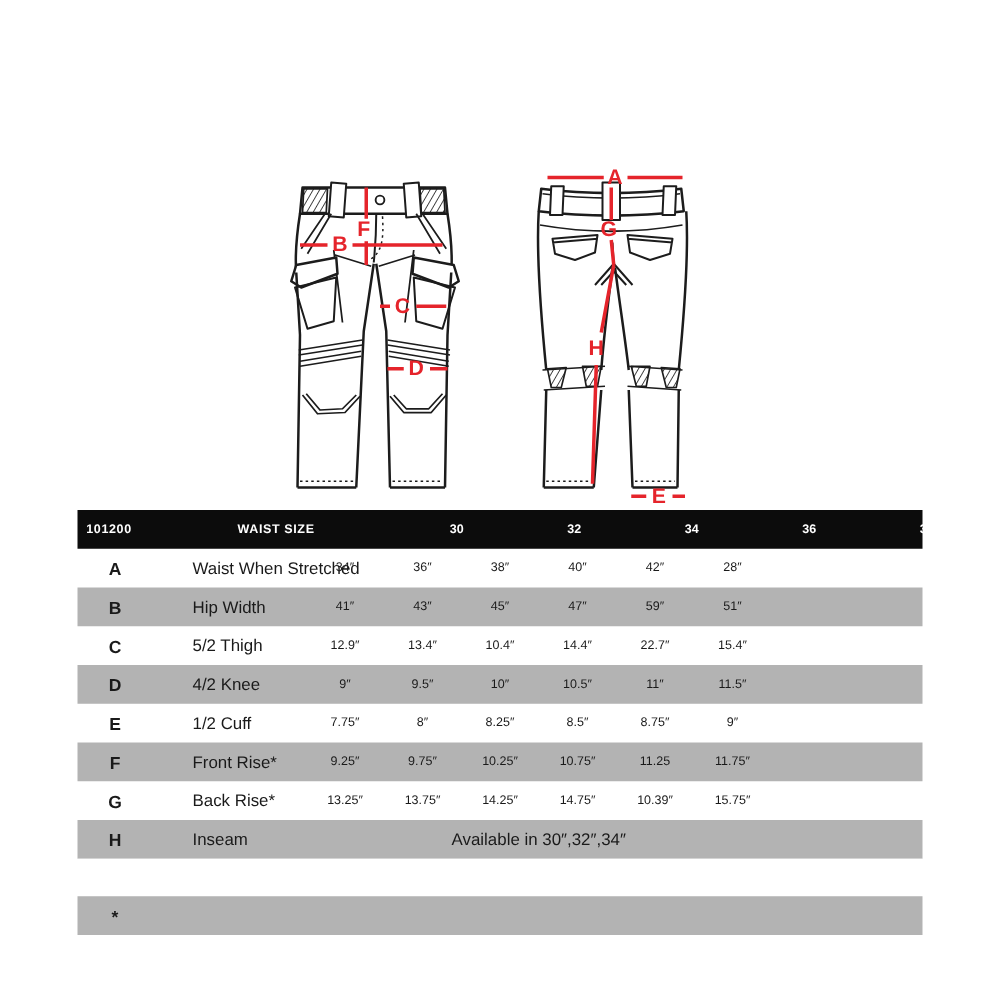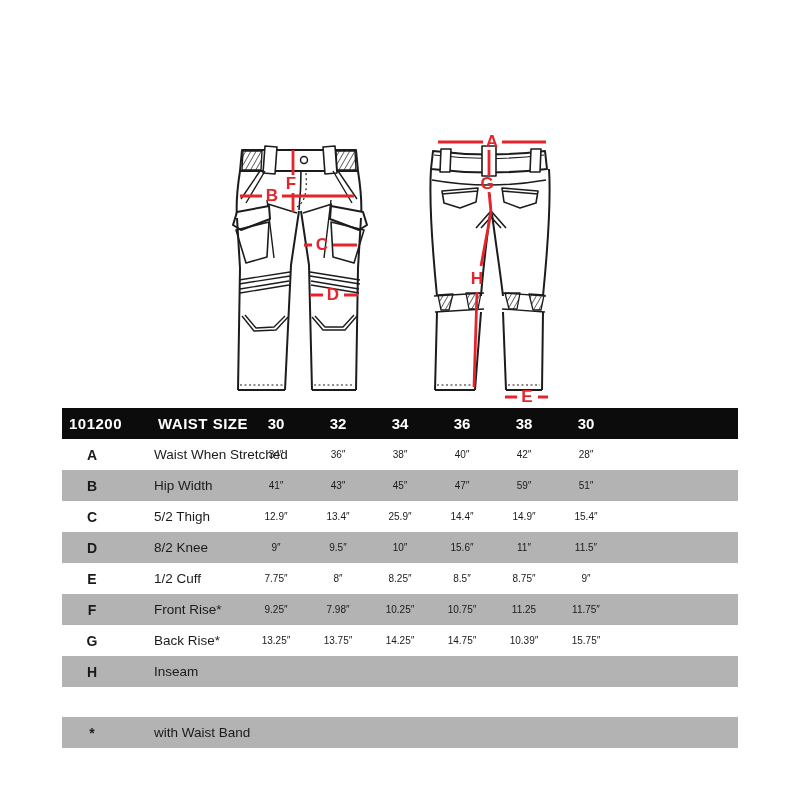--- a/index.html
+++ b/index.html
@@ -4,25 +4,25 @@
 <style>
   html,body{margin:0;padding:0;background:#ffffff;}
   .page{position:relative;width:800px;height:800px;background:#fff;overflow:hidden;
         font-family:"Liberation Sans",sans-serif;color:#1a1a1a;}
   .diagram{position:absolute;left:0;top:0;width:800px;height:410px;}
   .diagram text{font-family:"Liberation Sans",sans-serif;font-weight:bold;
                 font-size:17px;text-anchor:middle;}
   .table-wrap{position:absolute;left:62px;top:408px;width:676px;}
   .row{display:grid;grid-template-columns:60px 123px repeat(6,62px) 1fr;
        align-items:center;height:31px;}
-  .thead{font-weight:bold;font-size:15px;}
+  .thead{font-weight:bold;font-size:10px;gap:32px;}
   .cell{white-space:nowrap;}
   .cell.code{padding-left:7px;letter-spacing:.5px;}
   .cell.hlabel{padding-left:36px;letter-spacing:.5px;}
-  .cell.size{text-align:center;}
+  .cell.size{text-align:right;}
   .cell.letter{text-align:center;font-weight:bold;font-size:14px;}
   .cell.label{padding-left:32px;font-size:13.5px;}
   .cell.val{text-align:center;font-size:10px;}
   .cell.span{grid-column:3 / span 6;text-align:center;font-size:13.5px;}
   .spacer{height:30px;background:#fff;}
   .foot .cell.label{grid-column:2 / span 7;}
 </style>
 </head>
 <body>
 
@@ -143,66 +143,66 @@
           <div class="cell val">43″</div>
           <div class="cell val">45″</div>
           <div class="cell val">47″</div>
           <div class="cell val">59″</div>
           <div class="cell val">51″</div>
         </div><div class="row body">
           <div class="cell letter">C</div>
           <div class="cell label">5/2 Thigh</div>
           <div class="cell val">12.9″</div>
           <div class="cell val">13.4″</div>
-          <div class="cell val">25.9″</div>
+          <div class="cell val">10.4″</div>
           <div class="cell val">14.4″</div>
-          <div class="cell val">14.9″</div>
+          <div class="cell val">22.7″</div>
           <div class="cell val">15.4″</div>
         </div><div class="row body" style="background: rgb(179, 179, 179);">
           <div class="cell letter">D</div>
-          <div class="cell label">8/2 Knee</div>
+          <div class="cell label">4/2 Knee</div>
           <div class="cell val">9″</div>
           <div class="cell val">9.5″</div>
           <div class="cell val">10″</div>
-          <div class="cell val">15.6″</div>
+          <div class="cell val">10.5″</div>
           <div class="cell val">11″</div>
           <div class="cell val">11.5″</div>
         </div><div class="row body">
           <div class="cell letter">E</div>
           <div class="cell label">1/2 Cuff</div>
           <div class="cell val">7.75″</div>
           <div class="cell val">8″</div>
           <div class="cell val">8.25″</div>
           <div class="cell val">8.5″</div>
           <div class="cell val">8.75″</div>
           <div class="cell val">9″</div>
         </div><div class="row body" style="background: rgb(179, 179, 179);">
           <div class="cell letter">F</div>
           <div class="cell label">Front Rise*</div>
           <div class="cell val">9.25″</div>
-          <div class="cell val">7.98″</div>
+          <div class="cell val">9.75″</div>
           <div class="cell val">10.25″</div>
           <div class="cell val">10.75″</div>
           <div class="cell val">11.25</div>
           <div class="cell val">11.75″</div>
         </div><div class="row body">
           <div class="cell letter">G</div>
           <div class="cell label">Back Rise*</div>
           <div class="cell val">13.25″</div>
           <div class="cell val">13.75″</div>
           <div class="cell val">14.25″</div>
           <div class="cell val">14.75″</div>
           <div class="cell val">10.39″</div>
           <div class="cell val">15.75″</div>
         </div><div class="row body" style="background: rgb(179, 179, 179);">
           <div class="cell letter">H</div>
           <div class="cell label">Inseam</div>
+          <div class="cell span">Available in 30″,32″,34″</div>
         </div></div>
 
     <div class="spacer"></div>
 
     <div class="row foot" id="foot-row" style="background: rgb(179, 179, 179);">
       <div class="cell letter">*</div>
-      <div class="cell label">with Waist Band</div>
     </div>
   </div>
 
 </div>
 
 </body></html>

